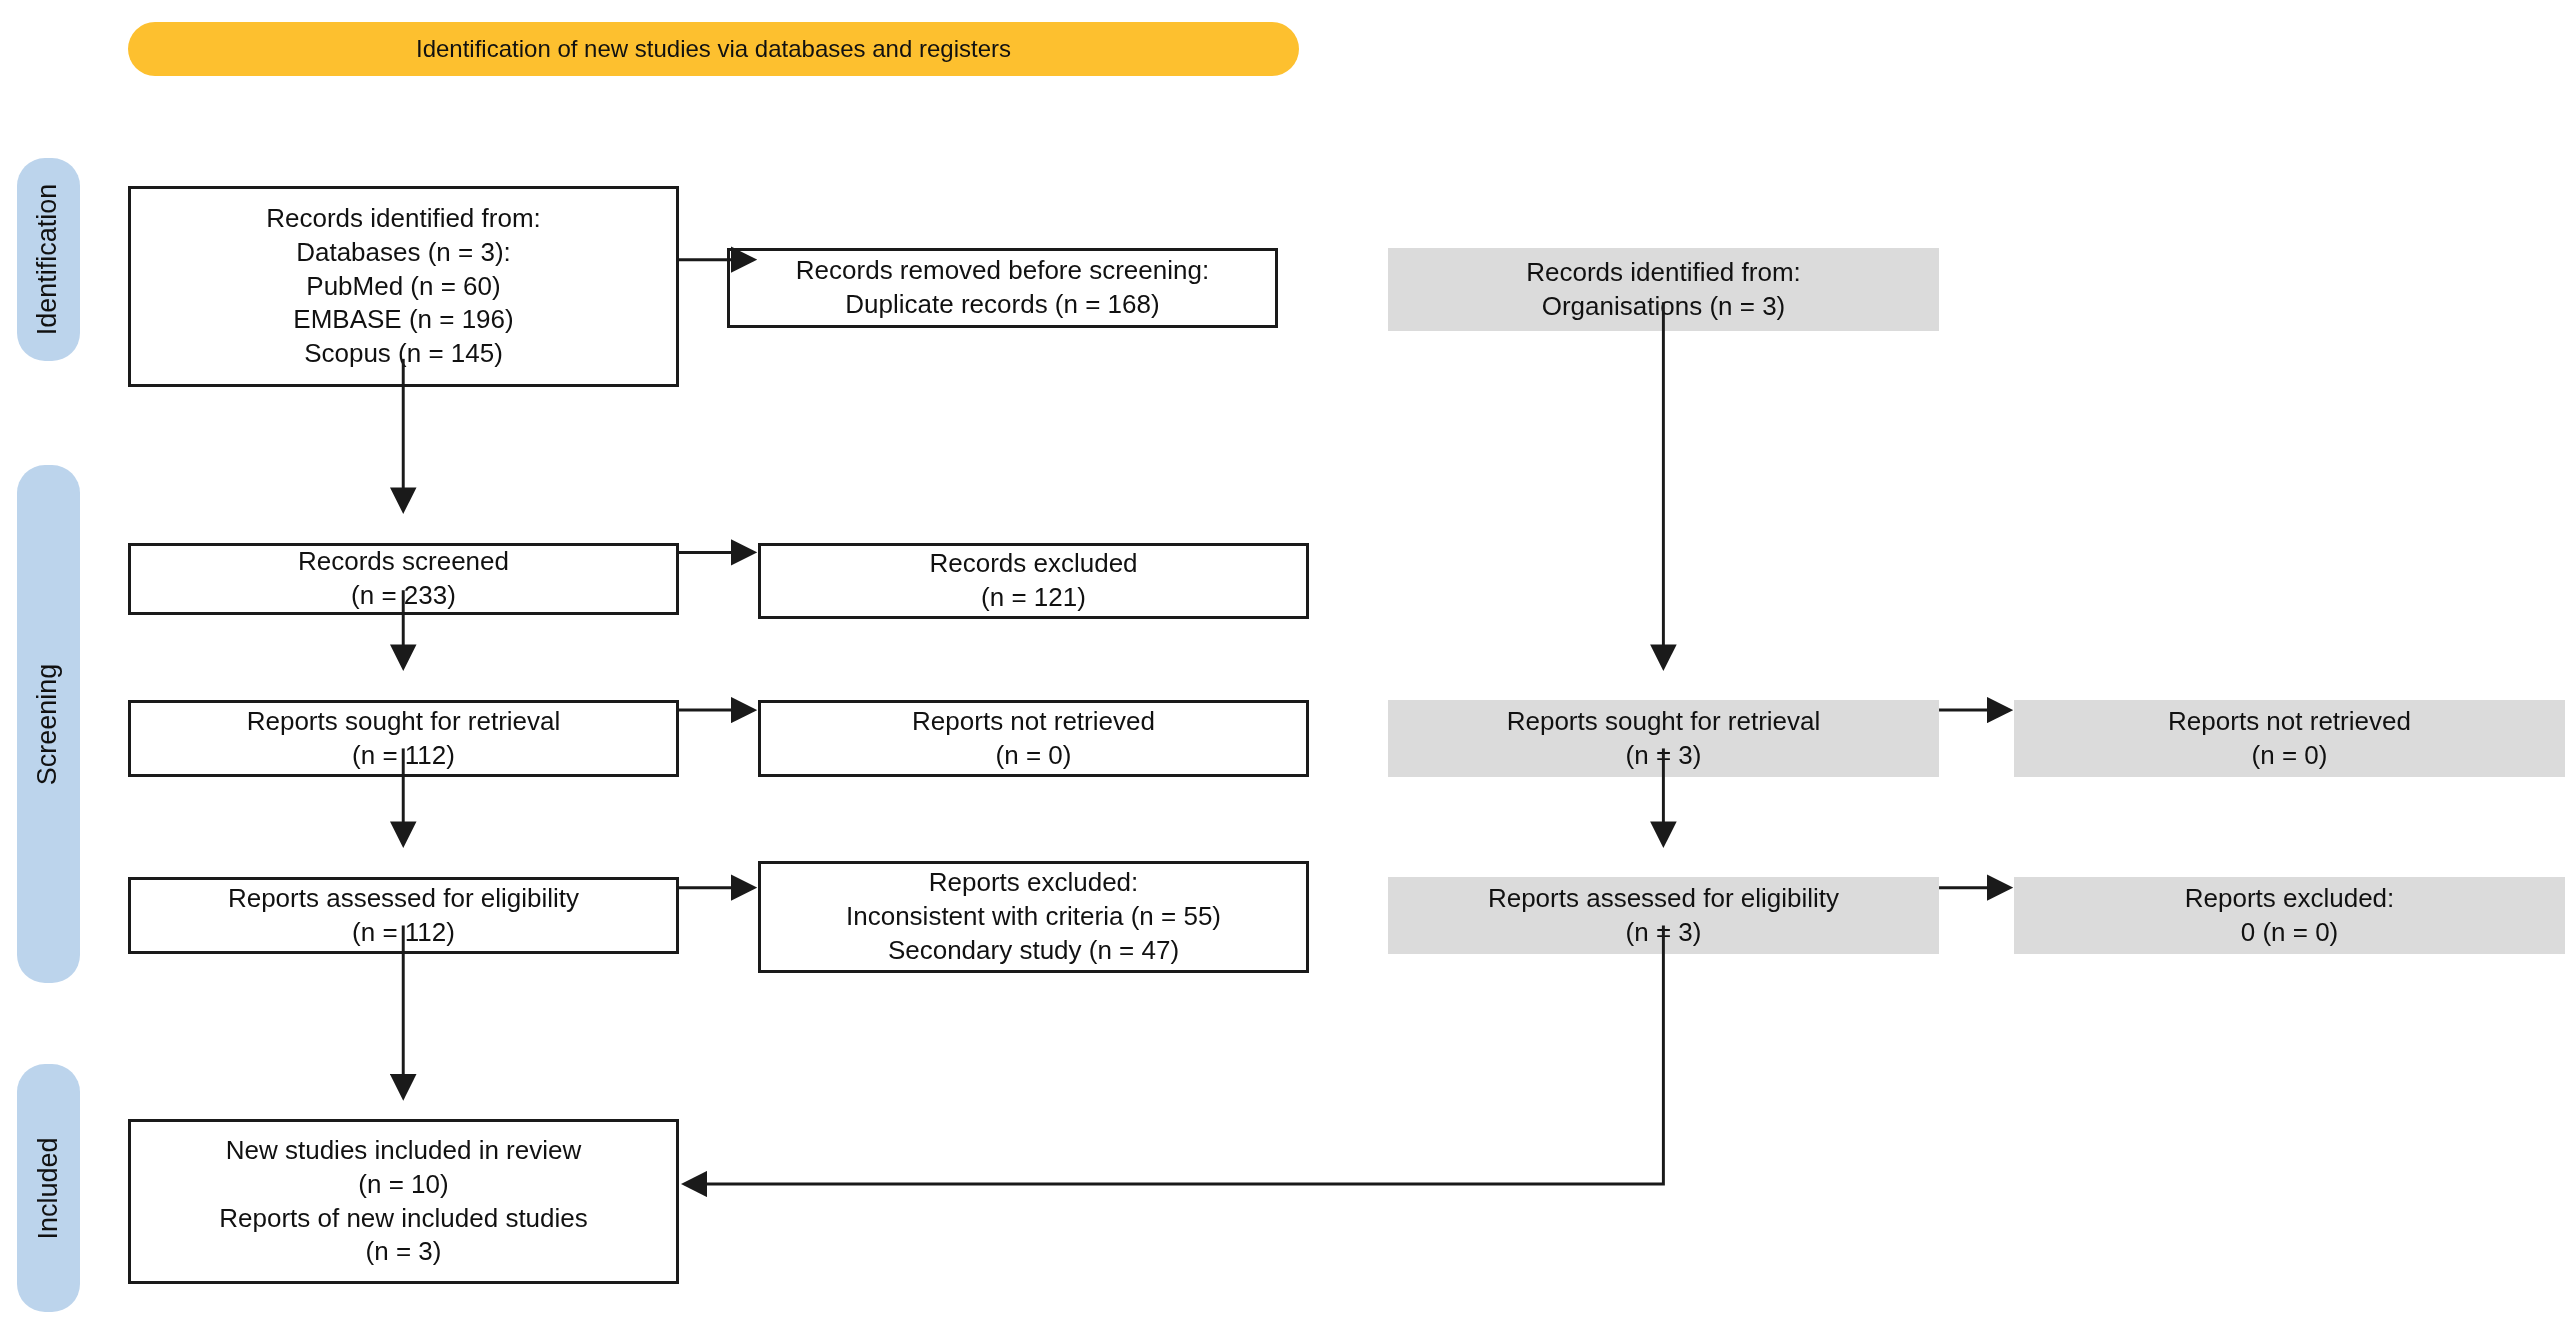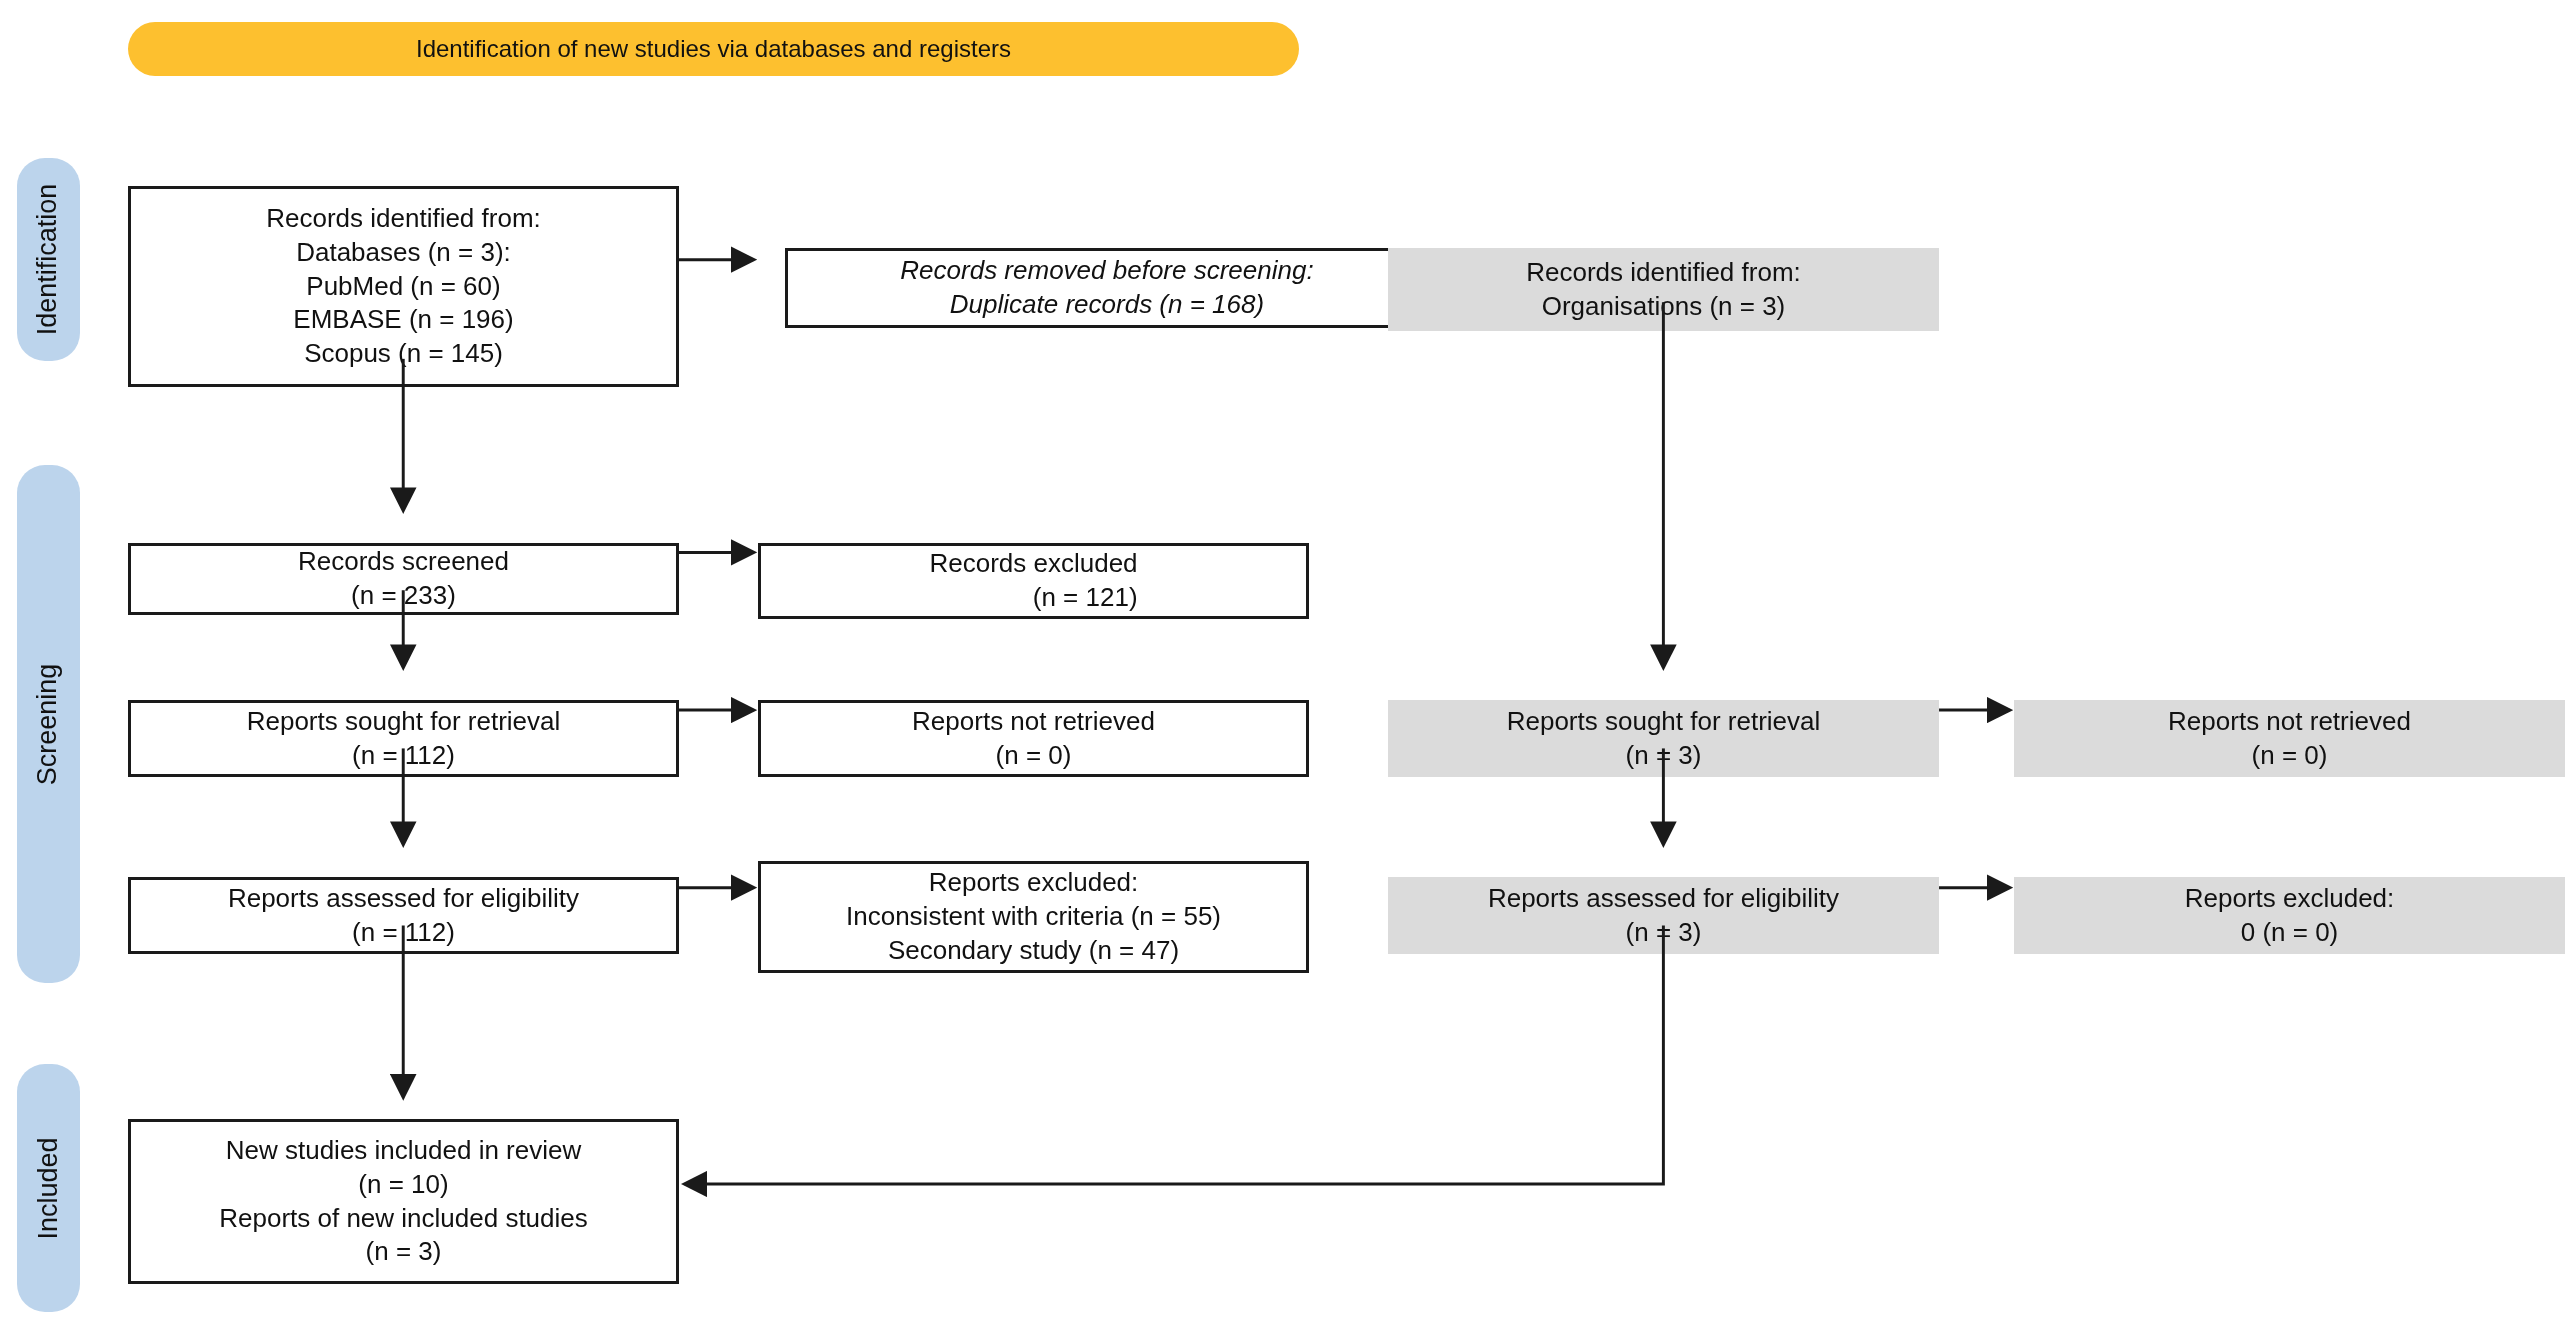--- a/index.html
+++ b/index.html
@@ -97,28 +97,28 @@
   </div>
   <div class="stage-pill" style="top:1064px; height:248px;">
     <span class="stage-text">Included</span>
   </div>
 
   <div class="box box-white" style="left:128px; top:158px; width:551px; height:201px;">Records identified from:
 Databases (n = 3):
 PubMed (n = 60)
 EMBASE (n = 196)
 Scopus (n = 145)</div>
-  <div class="box box-white" style="left:785px; top:220px; width:644px; height:80px;font-style:italic;">Records removed before screening:
+  <div class="box box-white" style="left:727px; top:220px; width:551px; height:80px;">Records removed before screening:
 Duplicate records (n = 168)</div>
   <div class="box box-gray" style="left:1388px; top:220px; width:551px; height:83px;">Records identified from:
 Organisations (n = 3)</div>
 
   <div class="box box-white" style="left:128px; top:515px; width:551px; height:72px;">Records screened
 (n = 233)</div>
-  <div class="box box-white" style="left:758px; top:515px; width:551px; height:76px;text-align:right;">Records excluded
+  <div class="box box-white" style="left:758px; top:515px; width:551px; height:76px;">Records excluded
 (n = 121)</div>
 
   <div class="box box-white" style="left:128px; top:672px; width:551px; height:77px;">Reports sought for retrieval
 (n = 112)</div>
   <div class="box box-white" style="left:758px; top:672px; width:551px; height:77px;">Reports not retrieved
 (n = 0)</div>
   <div class="box box-gray" style="left:1388px; top:672px; width:551px; height:77px;">Reports sought for retrieval
 (n = 3)</div>
   <div class="box box-gray" style="left:2014px; top:672px; width:551px; height:77px;">Reports not retrieved
 (n = 0)</div>

